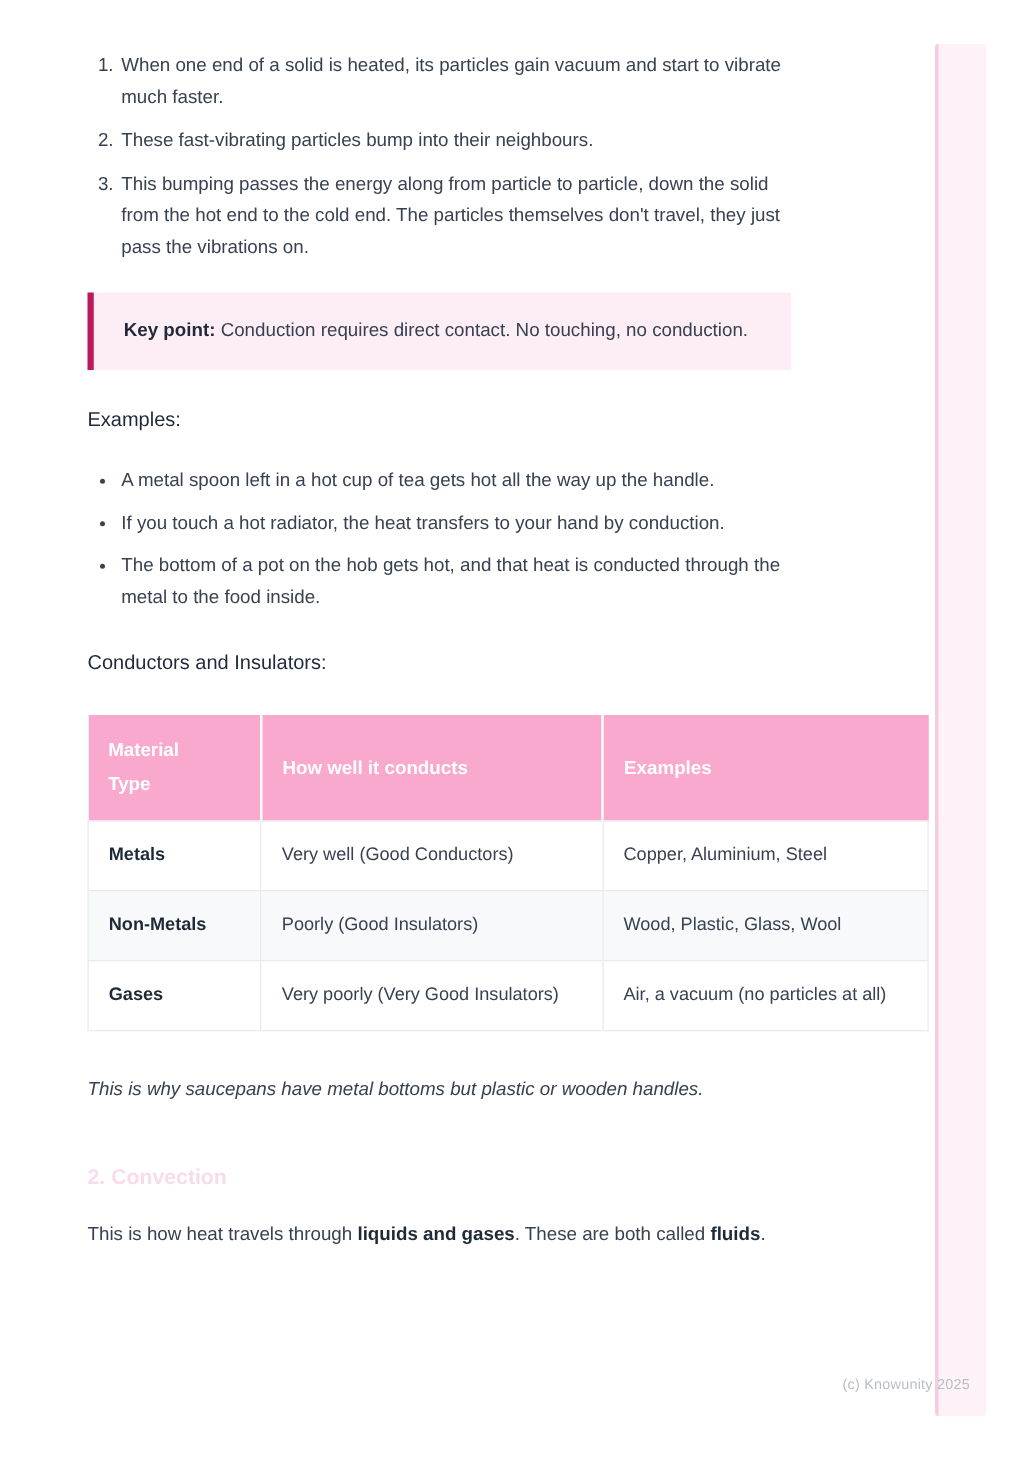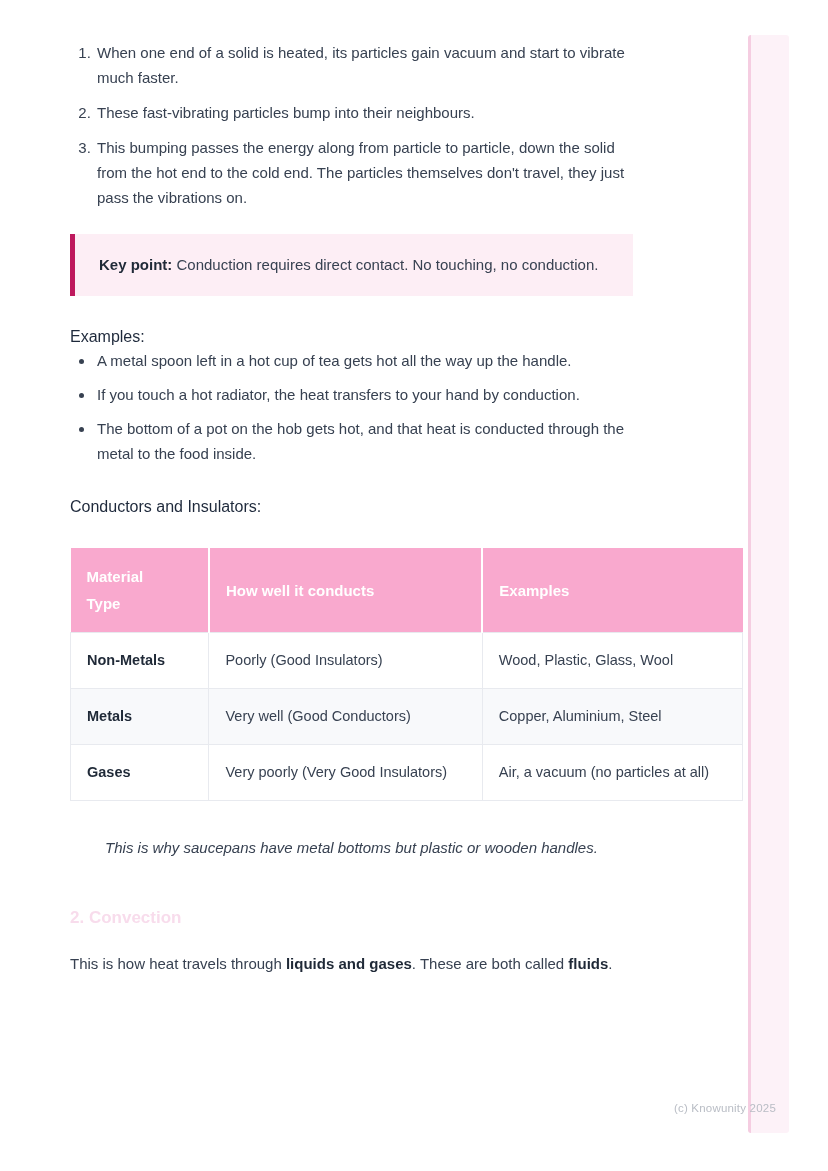--- a/index.html
+++ b/index.html
@@ -49,20 +49,21 @@
   }
   .callout strong { color: #1f2937; }
   h3.section-heading {
     margin-top: 30px;
     font-size: 16px;
     font-weight: normal;
     color: #1e293b;
     line-height: 22px;
   }
   ul.examples-list {
+    margin-top: 24px;
     padding-left: 25px;
   }
   ul.examples-list li { margin-bottom: 9px; padding-left: 2px; }
   table.conductors-table {
     margin-top: 30px;
     width: 673px;
     border-collapse: collapse;
     font-size: 14.5px;
   }
   table.conductors-table th {
@@ -93,21 +94,20 @@
   table.conductors-table td:first-child { padding-right: 28px; }
   table.conductors-table th:nth-child(2),
   table.conductors-table td:nth-child(2) { padding-right: 33px; }
   col.c1 { width: 116px; }
   col.c2 { width: 229px; }
   col.c3 { width: 218px; }
   .saucepan-note {
     margin-top: 34px;
     font-style: italic;
     color: #374151;
-    text-align: center;
   }
   h2.convection-heading {
     margin-top: 44px;
     font-size: 17px;
     font-weight: bold;
     color: #f8dcec;
     line-height: 28px;
   }
   .convection-paragraph {
     margin-top: 18px;
@@ -160,28 +160,28 @@
       </colgroup>
     <thead>
       <tr>
         <th>Material Type</th>
         <th>How well it conducts</th>
         <th>Examples</th>
       </tr>
     </thead>
     <tbody>
       <tr>
+        <td>Metals</td>
+        <td>Very well (Good Conductors)</td>
+        <td>Copper, Aluminium, Steel</td>
+      </tr>
+      <tr>
         <td>Non-Metals</td>
         <td>Poorly (Good Insulators)</td>
         <td>Wood, Plastic, Glass, Wool</td>
-      </tr>
-      <tr>
-        <td>Metals</td>
-        <td>Very well (Good Conductors)</td>
-        <td>Copper, Aluminium, Steel</td>
       </tr>
       <tr>
         <td>Gases</td>
         <td>Very poorly (Very Good Insulators)</td>
         <td>Air, a vacuum (no particles at all)</td>
       </tr>
     </tbody>
   </table>
 
   <p class="saucepan-note">This is why saucepans have metal bottoms but plastic or wooden handles.</p>

